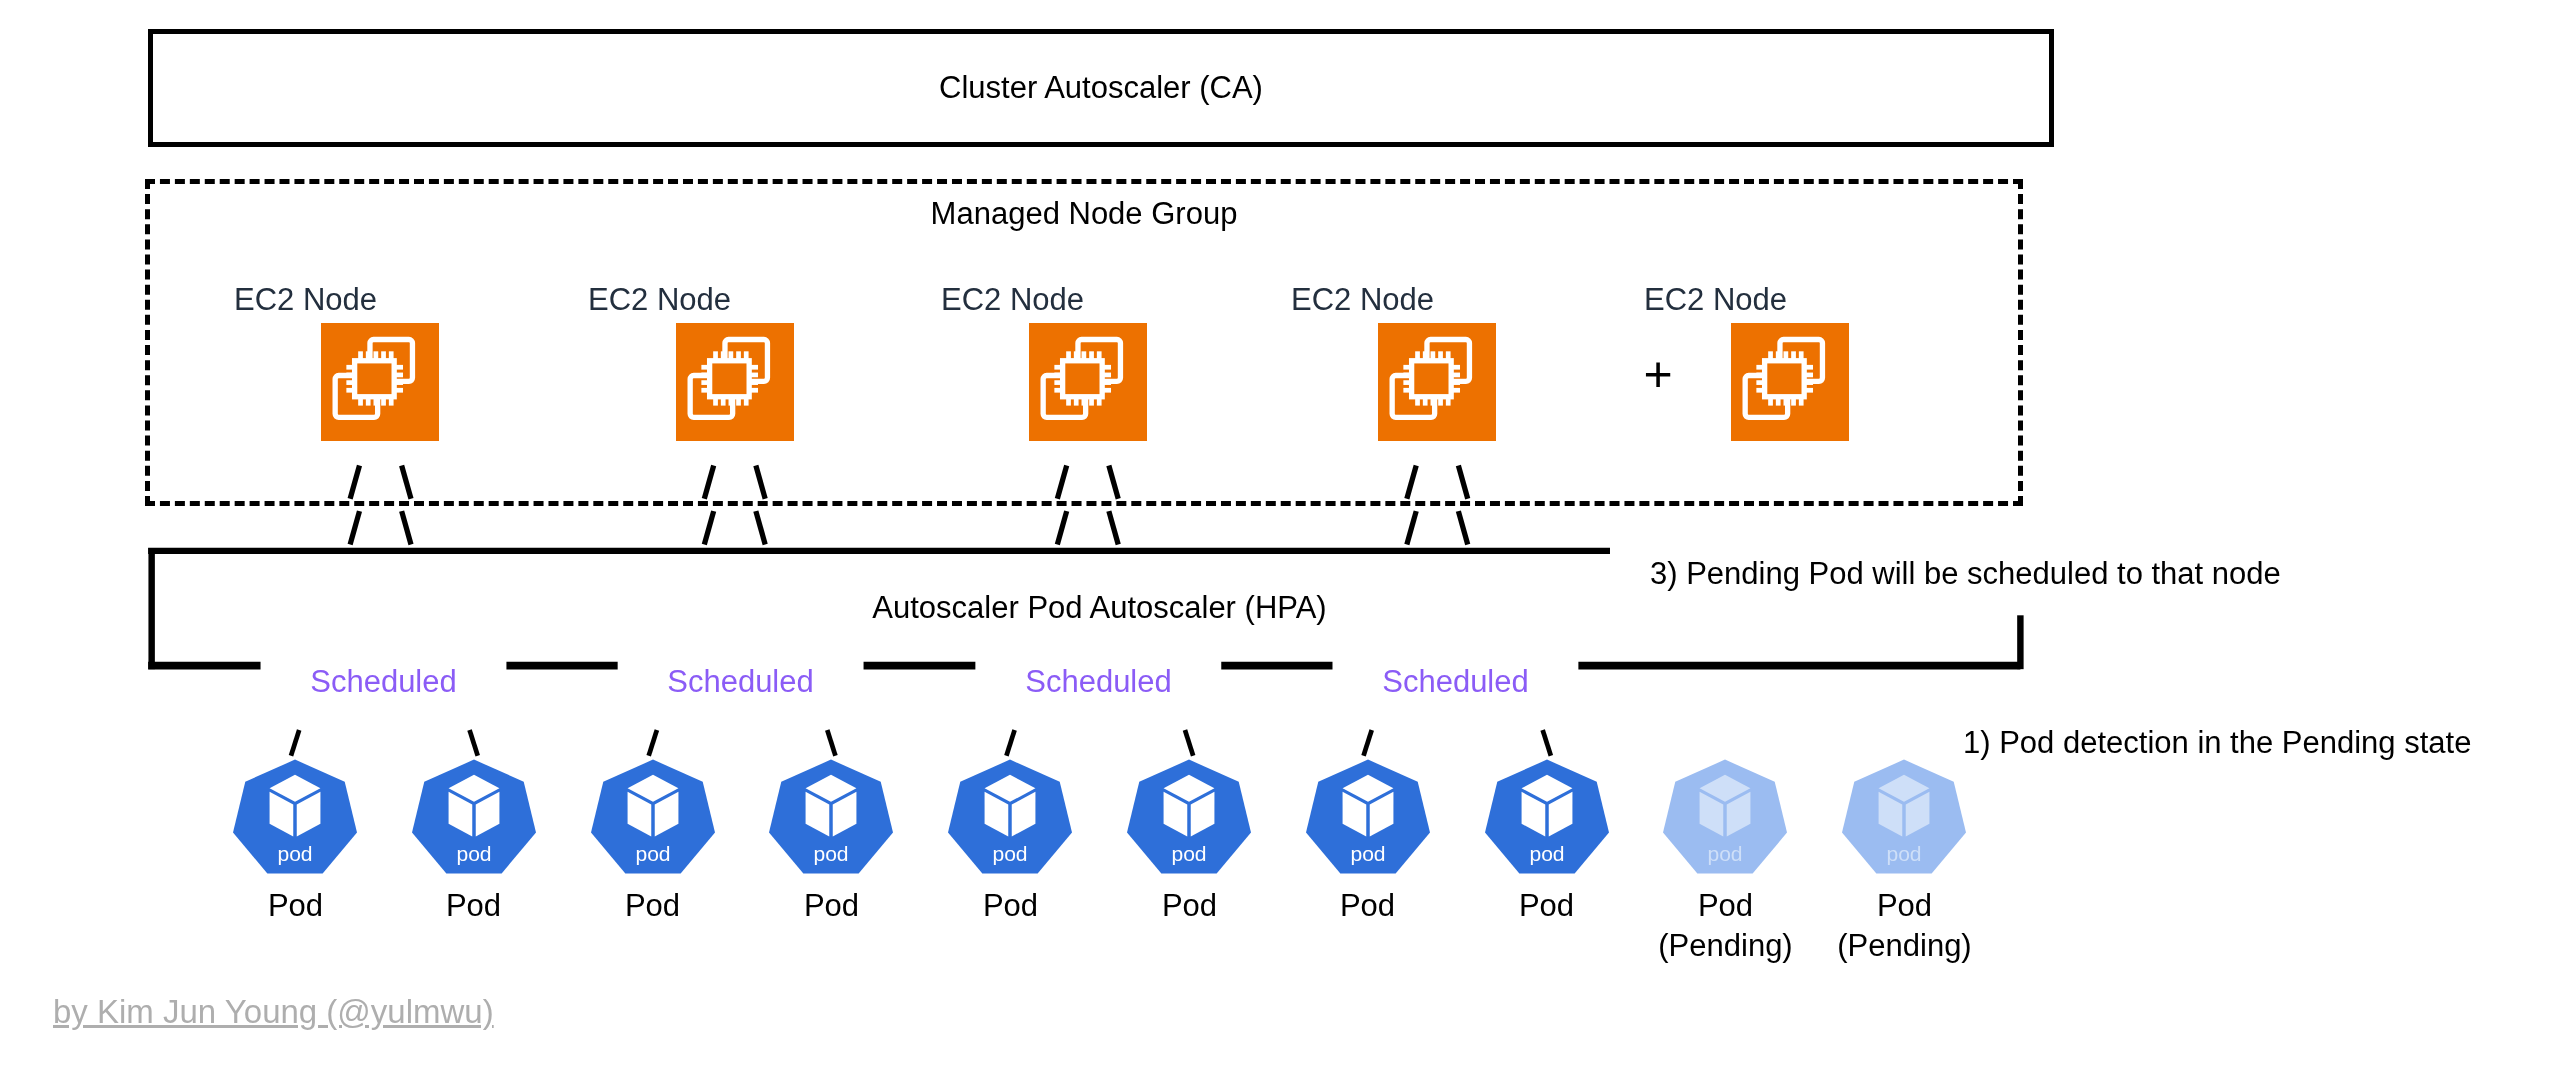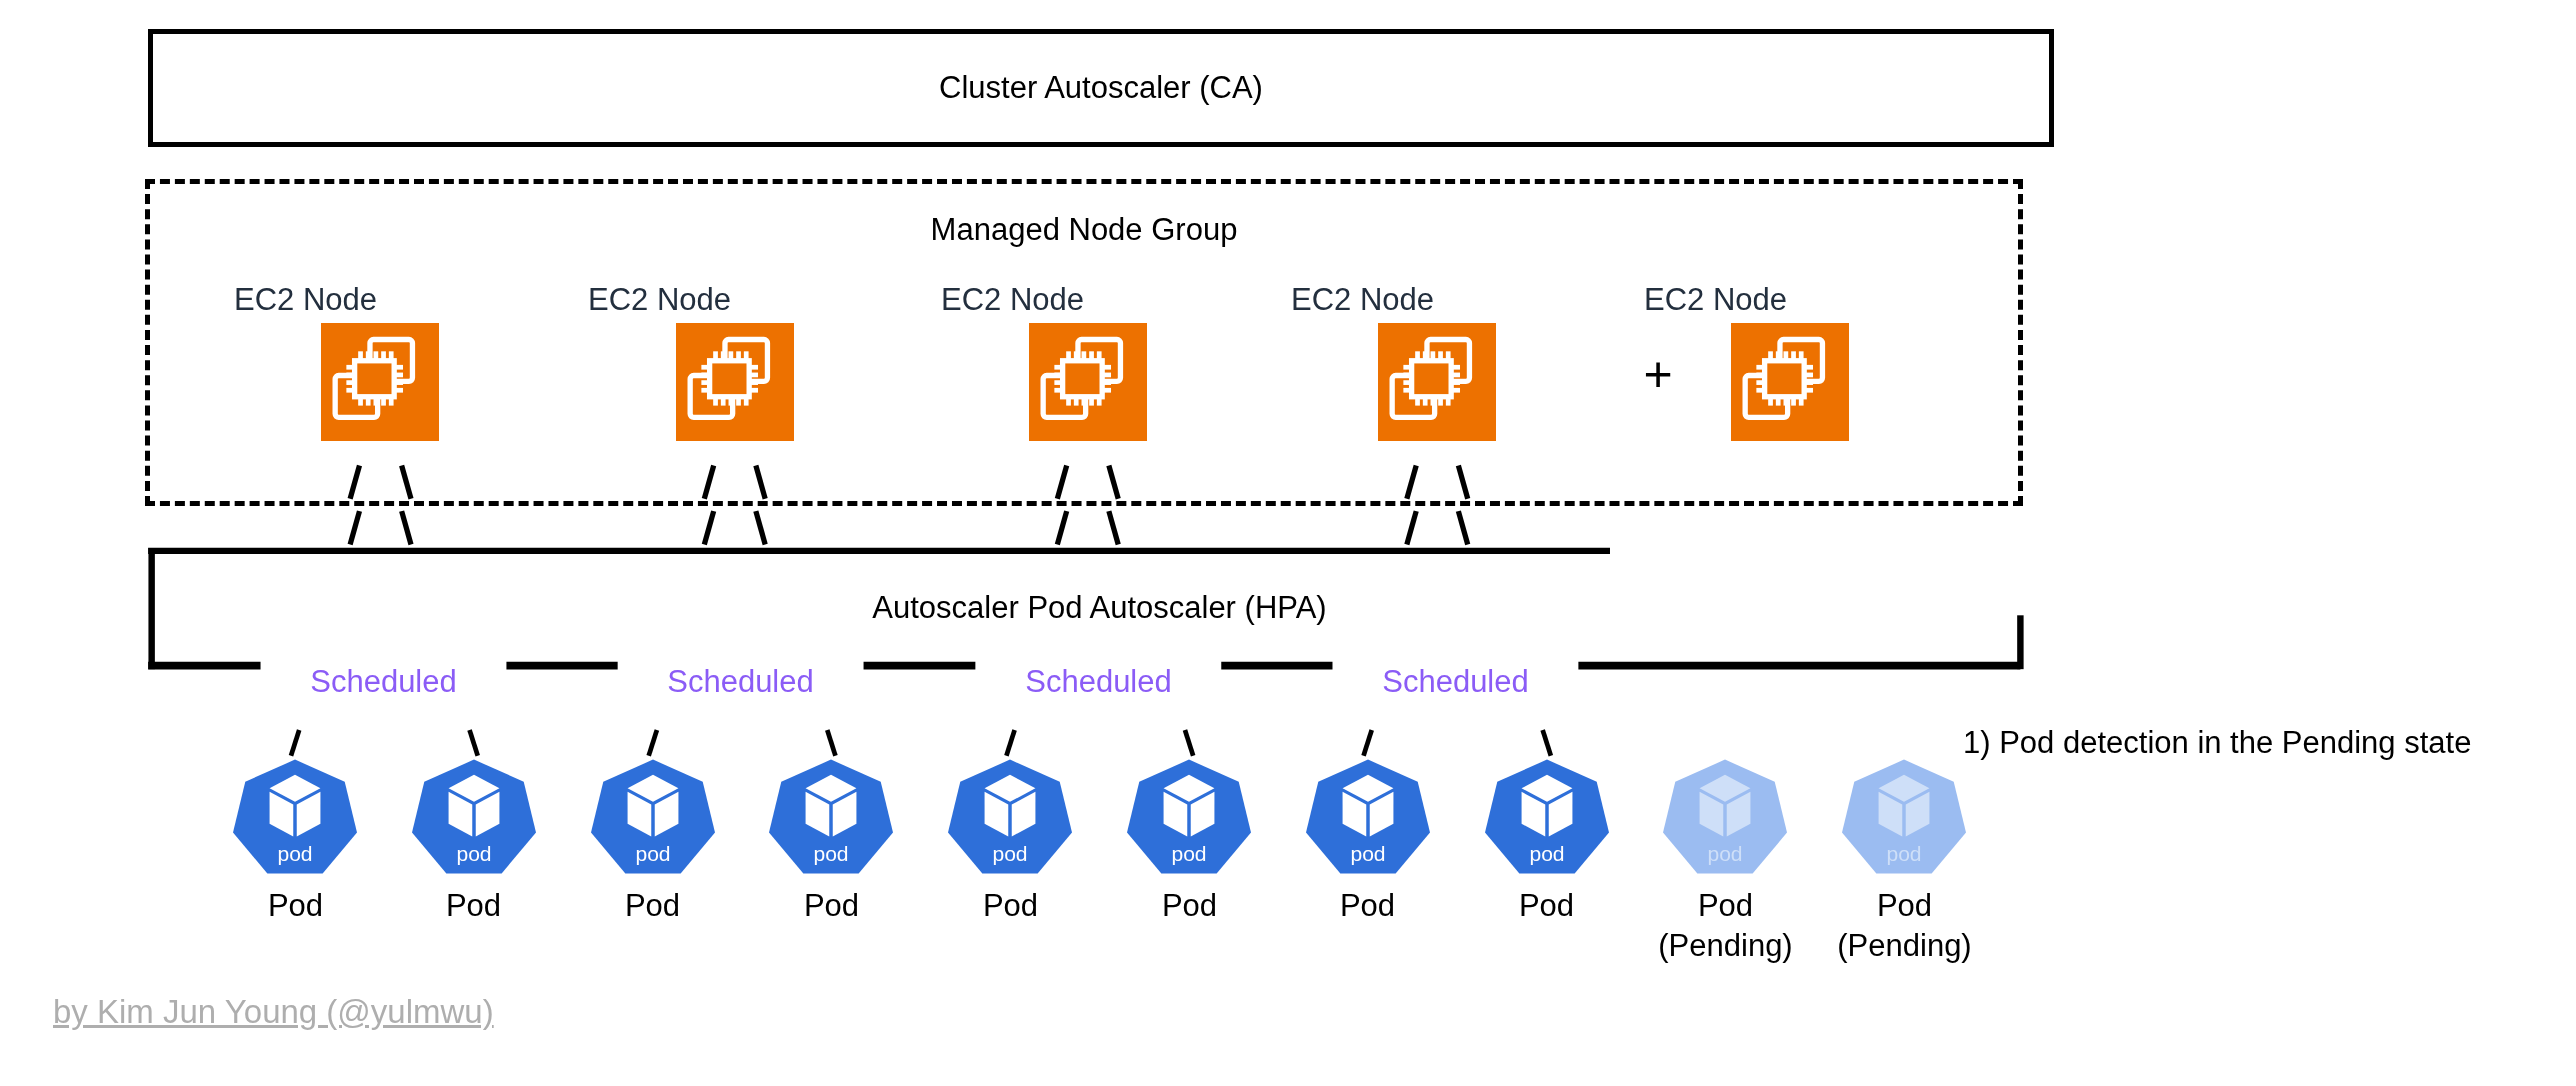--- a/index.html
+++ b/index.html
@@ -13,21 +13,21 @@
     left:148px;top:29px;width:1906px;height:118px;
     border:5.9px solid var(--line-black);
     display:flex;align-items:center;justify-content:center;
   }
   #ca-box .box-label{font-size:31px;color:#000;}
   #mng-box{
     left:145px;top:179px;width:1878px;height:327px;
     border:5.9px dashed var(--line-black);background:transparent;
   }
   .mng-title{
-    position:absolute;left:0;right:0;top:26px;text-align:center;
+    position:absolute;left:0;right:0;top:10px;text-align:center;
     font-size:31px;line-height:39px;color:#000;
   }
   .node-label{
     position:absolute;width:293px;text-align:left;
     font-size:31px;line-height:39px;color:var(--label-navy);white-space:nowrap;
   }
   #plus-sign{
     position:absolute;left:1617px;top:338px;width:82px;height:73px;
     font-size:50px;line-height:73px;text-align:center;color:#000;
   }
@@ -65,20 +65,21 @@
   </div>
 
   <div class="box" id="mng-box">
     <div class="mng-title">Managed Node Group</div>
   </div>
 
   <div id="plus-sign">+</div>
 
   <div id="hpa-label">Autoscaler Pod Autoscaler (HPA)</div>
 
+  <div class="annotation" id="ann3">3) Pending Pod will be scheduled to that node</div>
   <div class="annotation" id="ann1">1) Pod detection in the Pending state</div>
 
   <div id="attribution">by Kim Jun Young (@yulmwu)</div>
 
   <div id="nodes-layer">
       <div class="node-label" style="left:234px;top:280px">EC2 Node</div>
       <svg class="abs" viewBox="0 0 100 100" style="left:321px;top:323px;width:118px;height:118px">
     <rect width="100" height="100" style="fill:var(--ec2-orange)"></rect>
     <rect x="41.5" y="14" width="36" height="35.5" rx="3" style="fill:none;stroke:#fff;stroke-width:4.5"></rect>
     <rect x="12" y="44.5" width="36" height="35.5" rx="3" style="fill:none;stroke:#fff;stroke-width:4.5"></rect>

